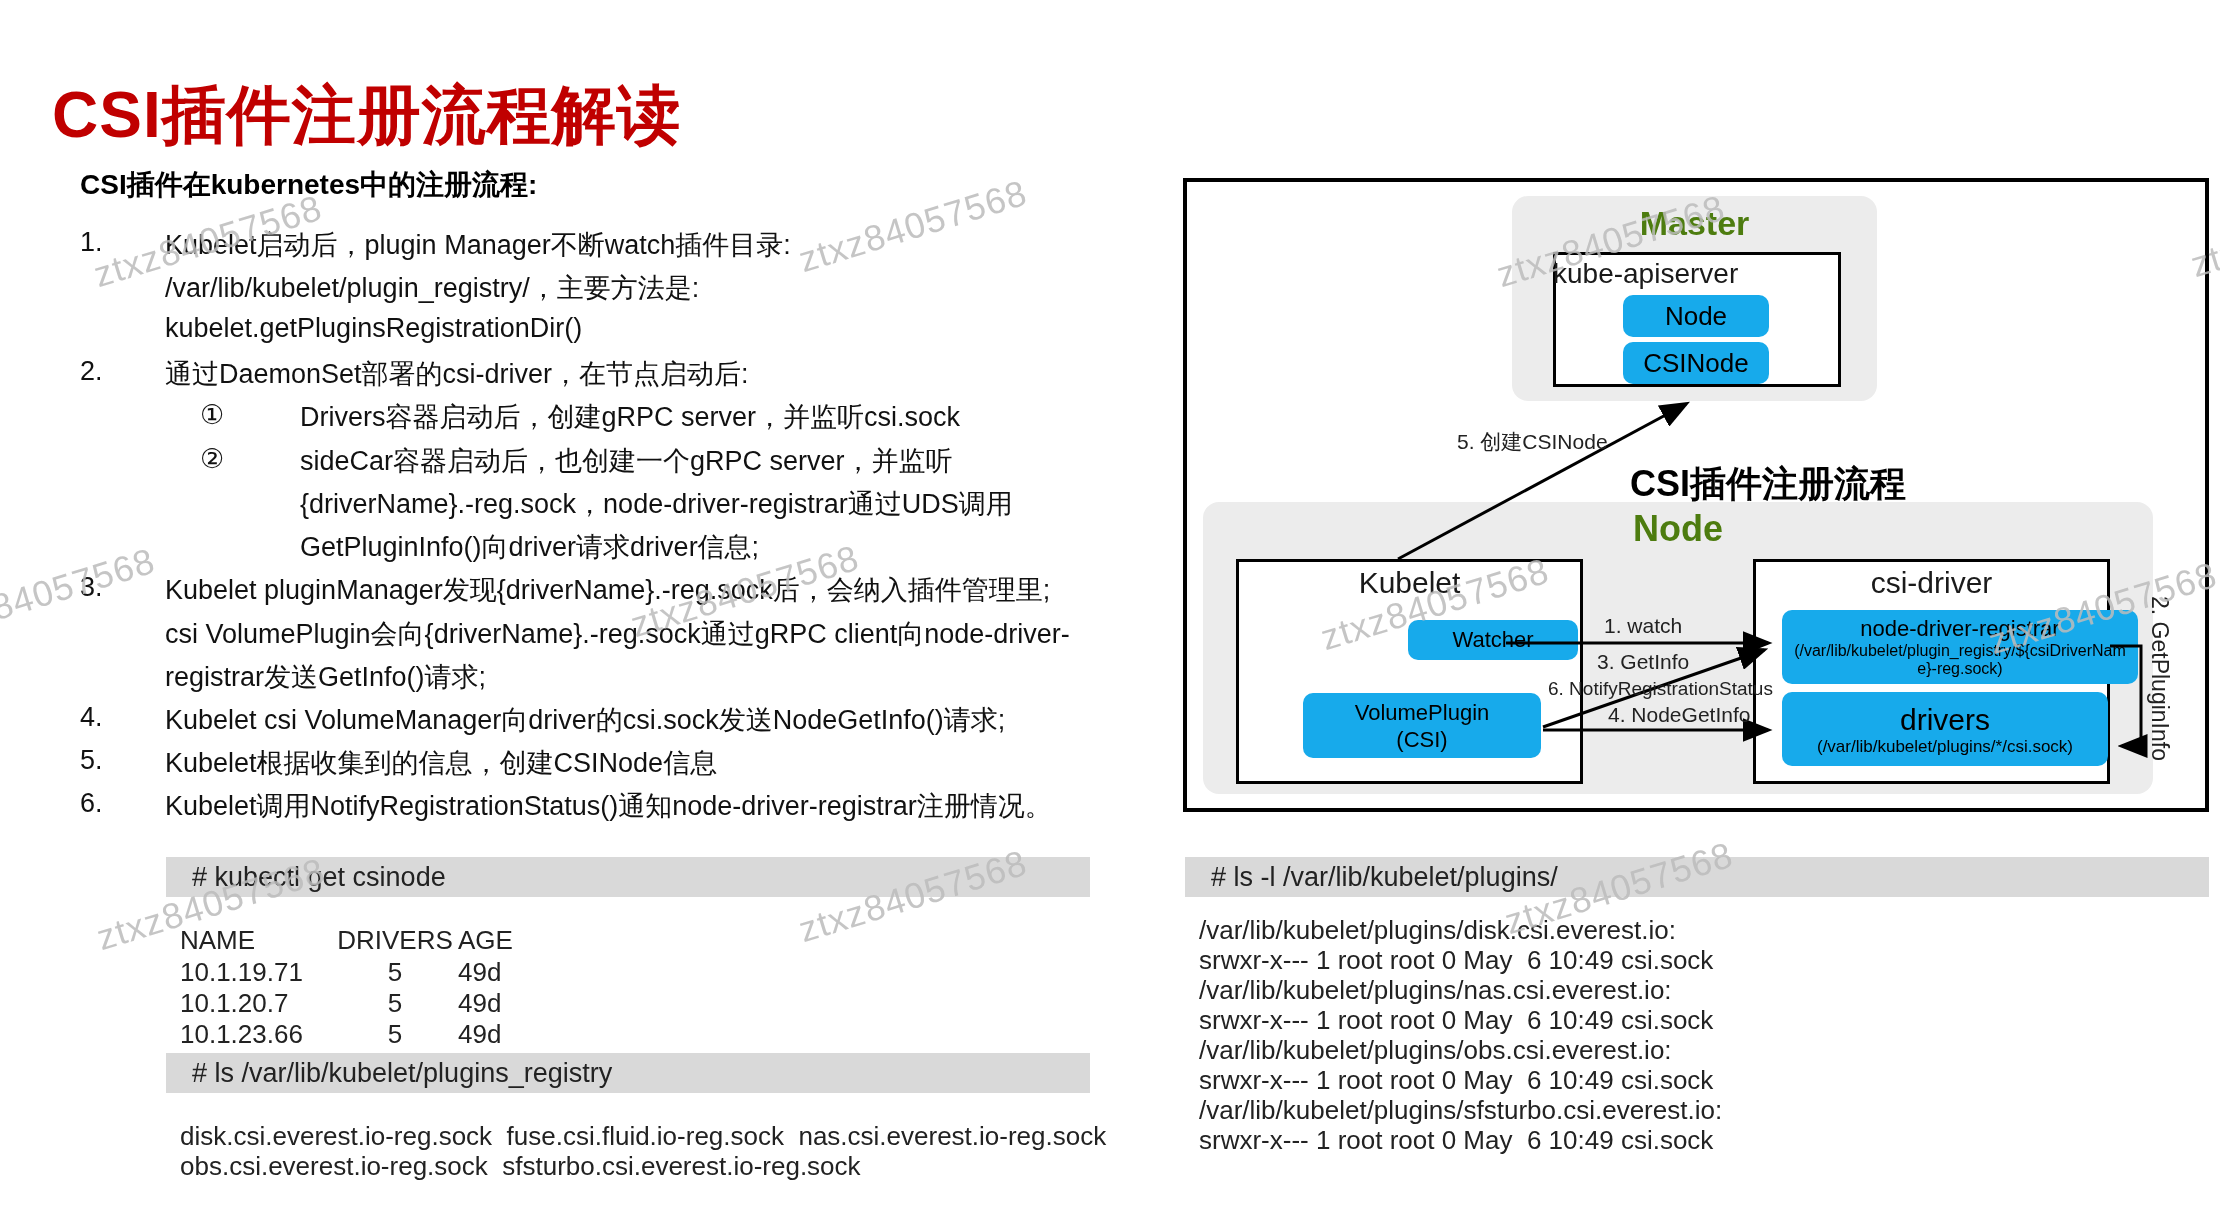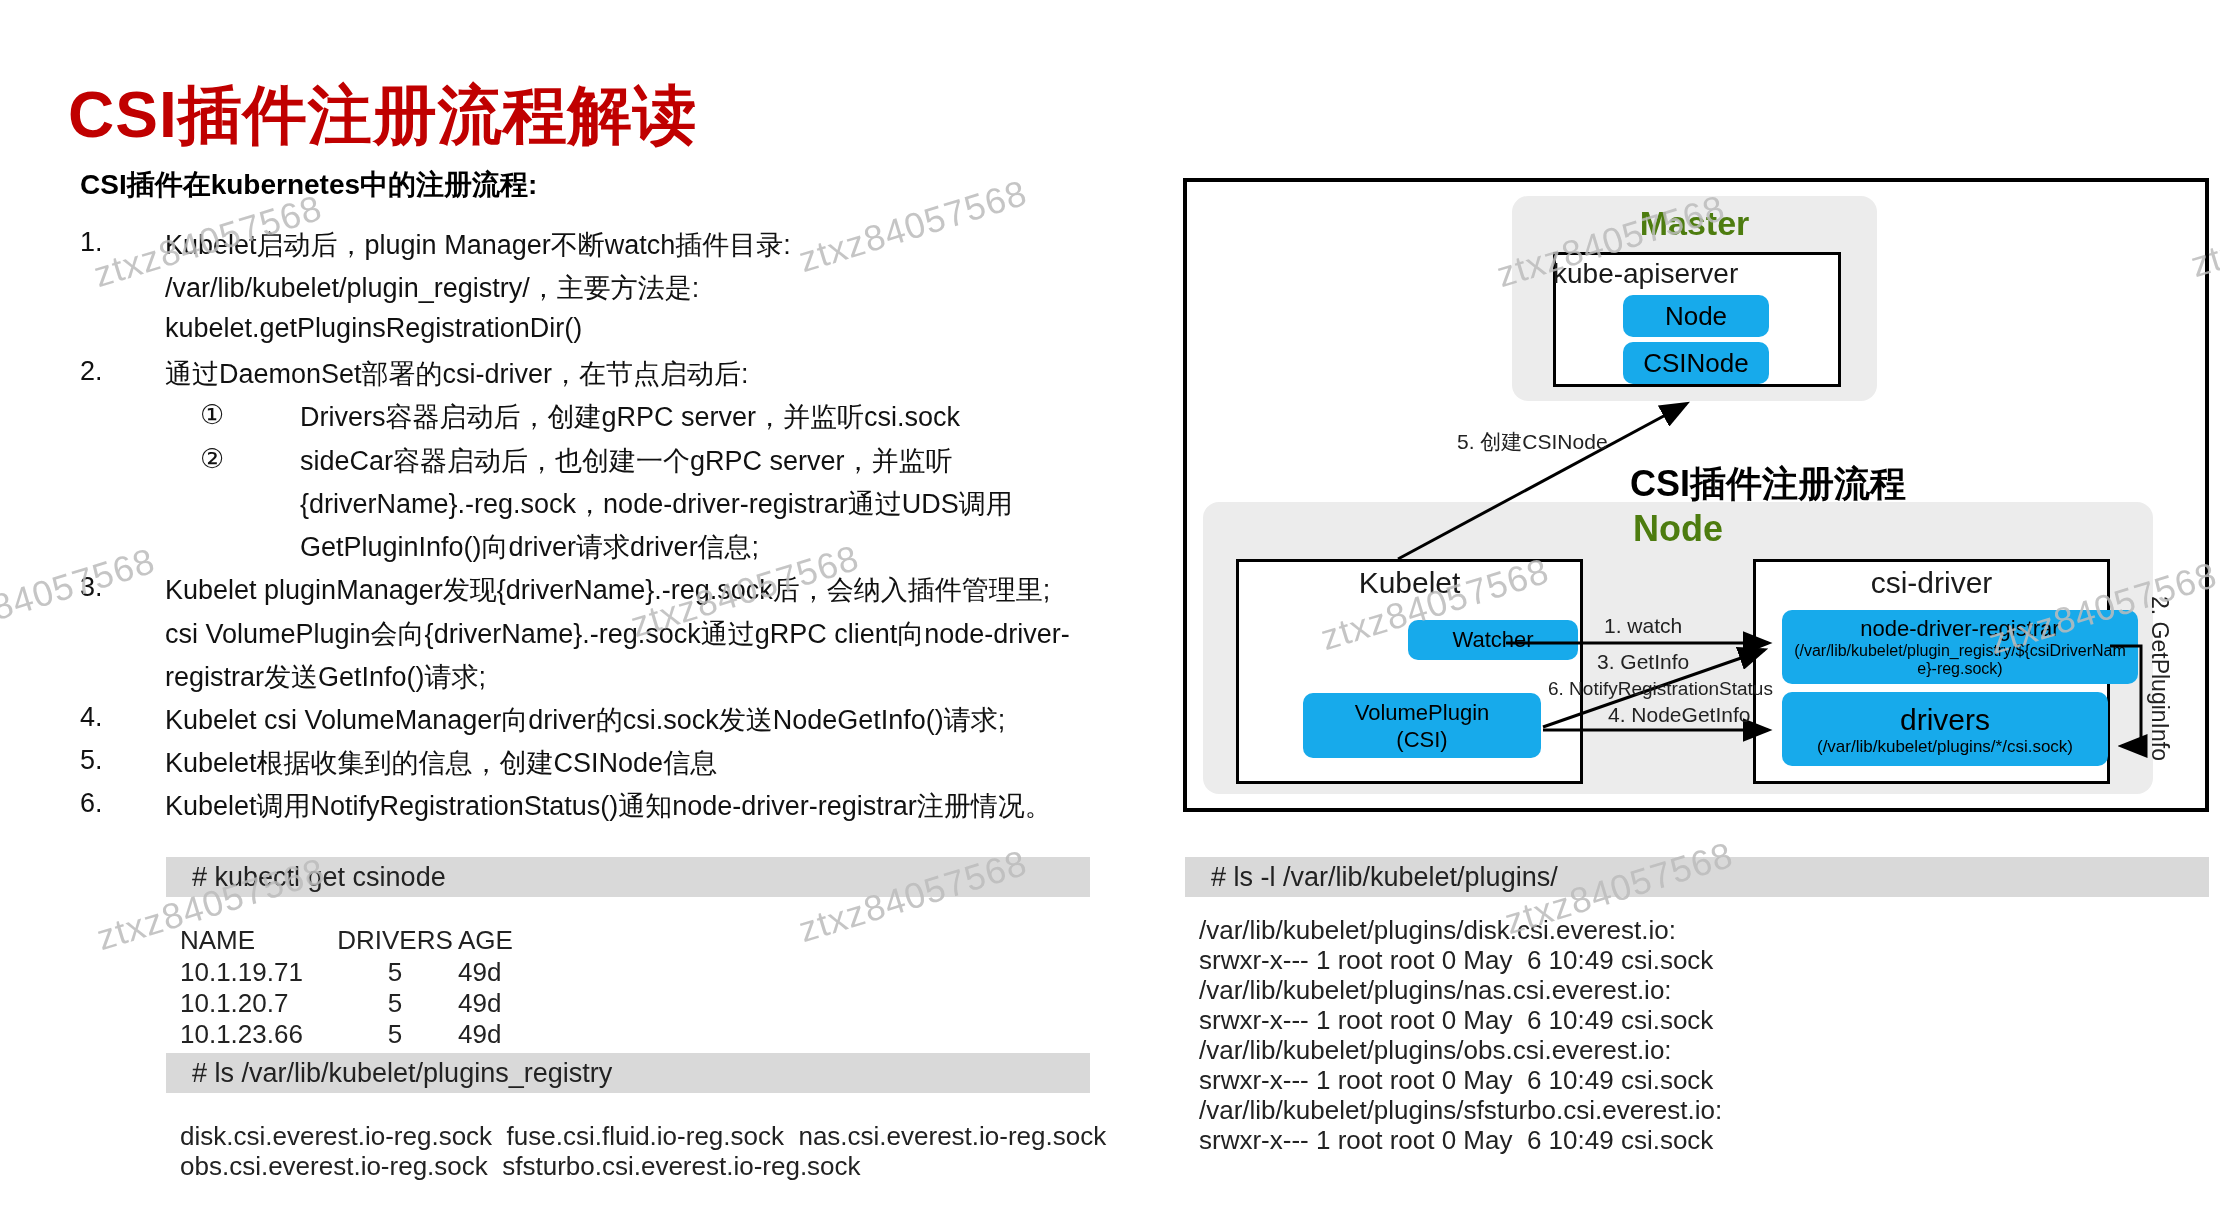--- a/index.html
+++ b/index.html
@@ -1,21 +1,21 @@
 <!DOCTYPE html>
 <html style="--title-red: #c00000; --box-blue: #17aaeb; --panel-gray: #ececec; --bar-gray: #d9d9d9;"><head>
 <meta charset="utf-8">
 <style>
   * { margin:0; padding:0; box-sizing:border-box; }
   html,body { width:2220px; height:1205px; background:#fff; overflow:hidden; }
   body { font-family:"Liberation Sans","DejaVu Sans",sans-serif; color:#1a1a1a; position:relative; }
   .abs { position:absolute; }
 
   
-  .page-title { left:52px; top:72px; font-size:64px; font-weight:bold; color:var(--title-red,#c00000); letter-spacing:1px;margin-left:16px; }
+  .page-title { left:52px; top:72px; font-size:64px; font-weight:bold; color:var(--title-red,#c00000); letter-spacing:1px; }
   .intro { left:80px; top:166px; font-size:28px; font-weight:bold; color:#000; }
   .step-num  { font-size:27px; color:#111; }
   .step-line { font-size:27px; color:#111; white-space:nowrap; }
 
   
   .term-bar { background:var(--bar-gray,#d9d9d9); height:40px; }
   .term-cmd { font-size:27px; color:#222; line-height:40px; padding-left:26px; white-space:pre; }
   .term-text { font-size:26px; color:#222; white-space:pre; }
 
   

